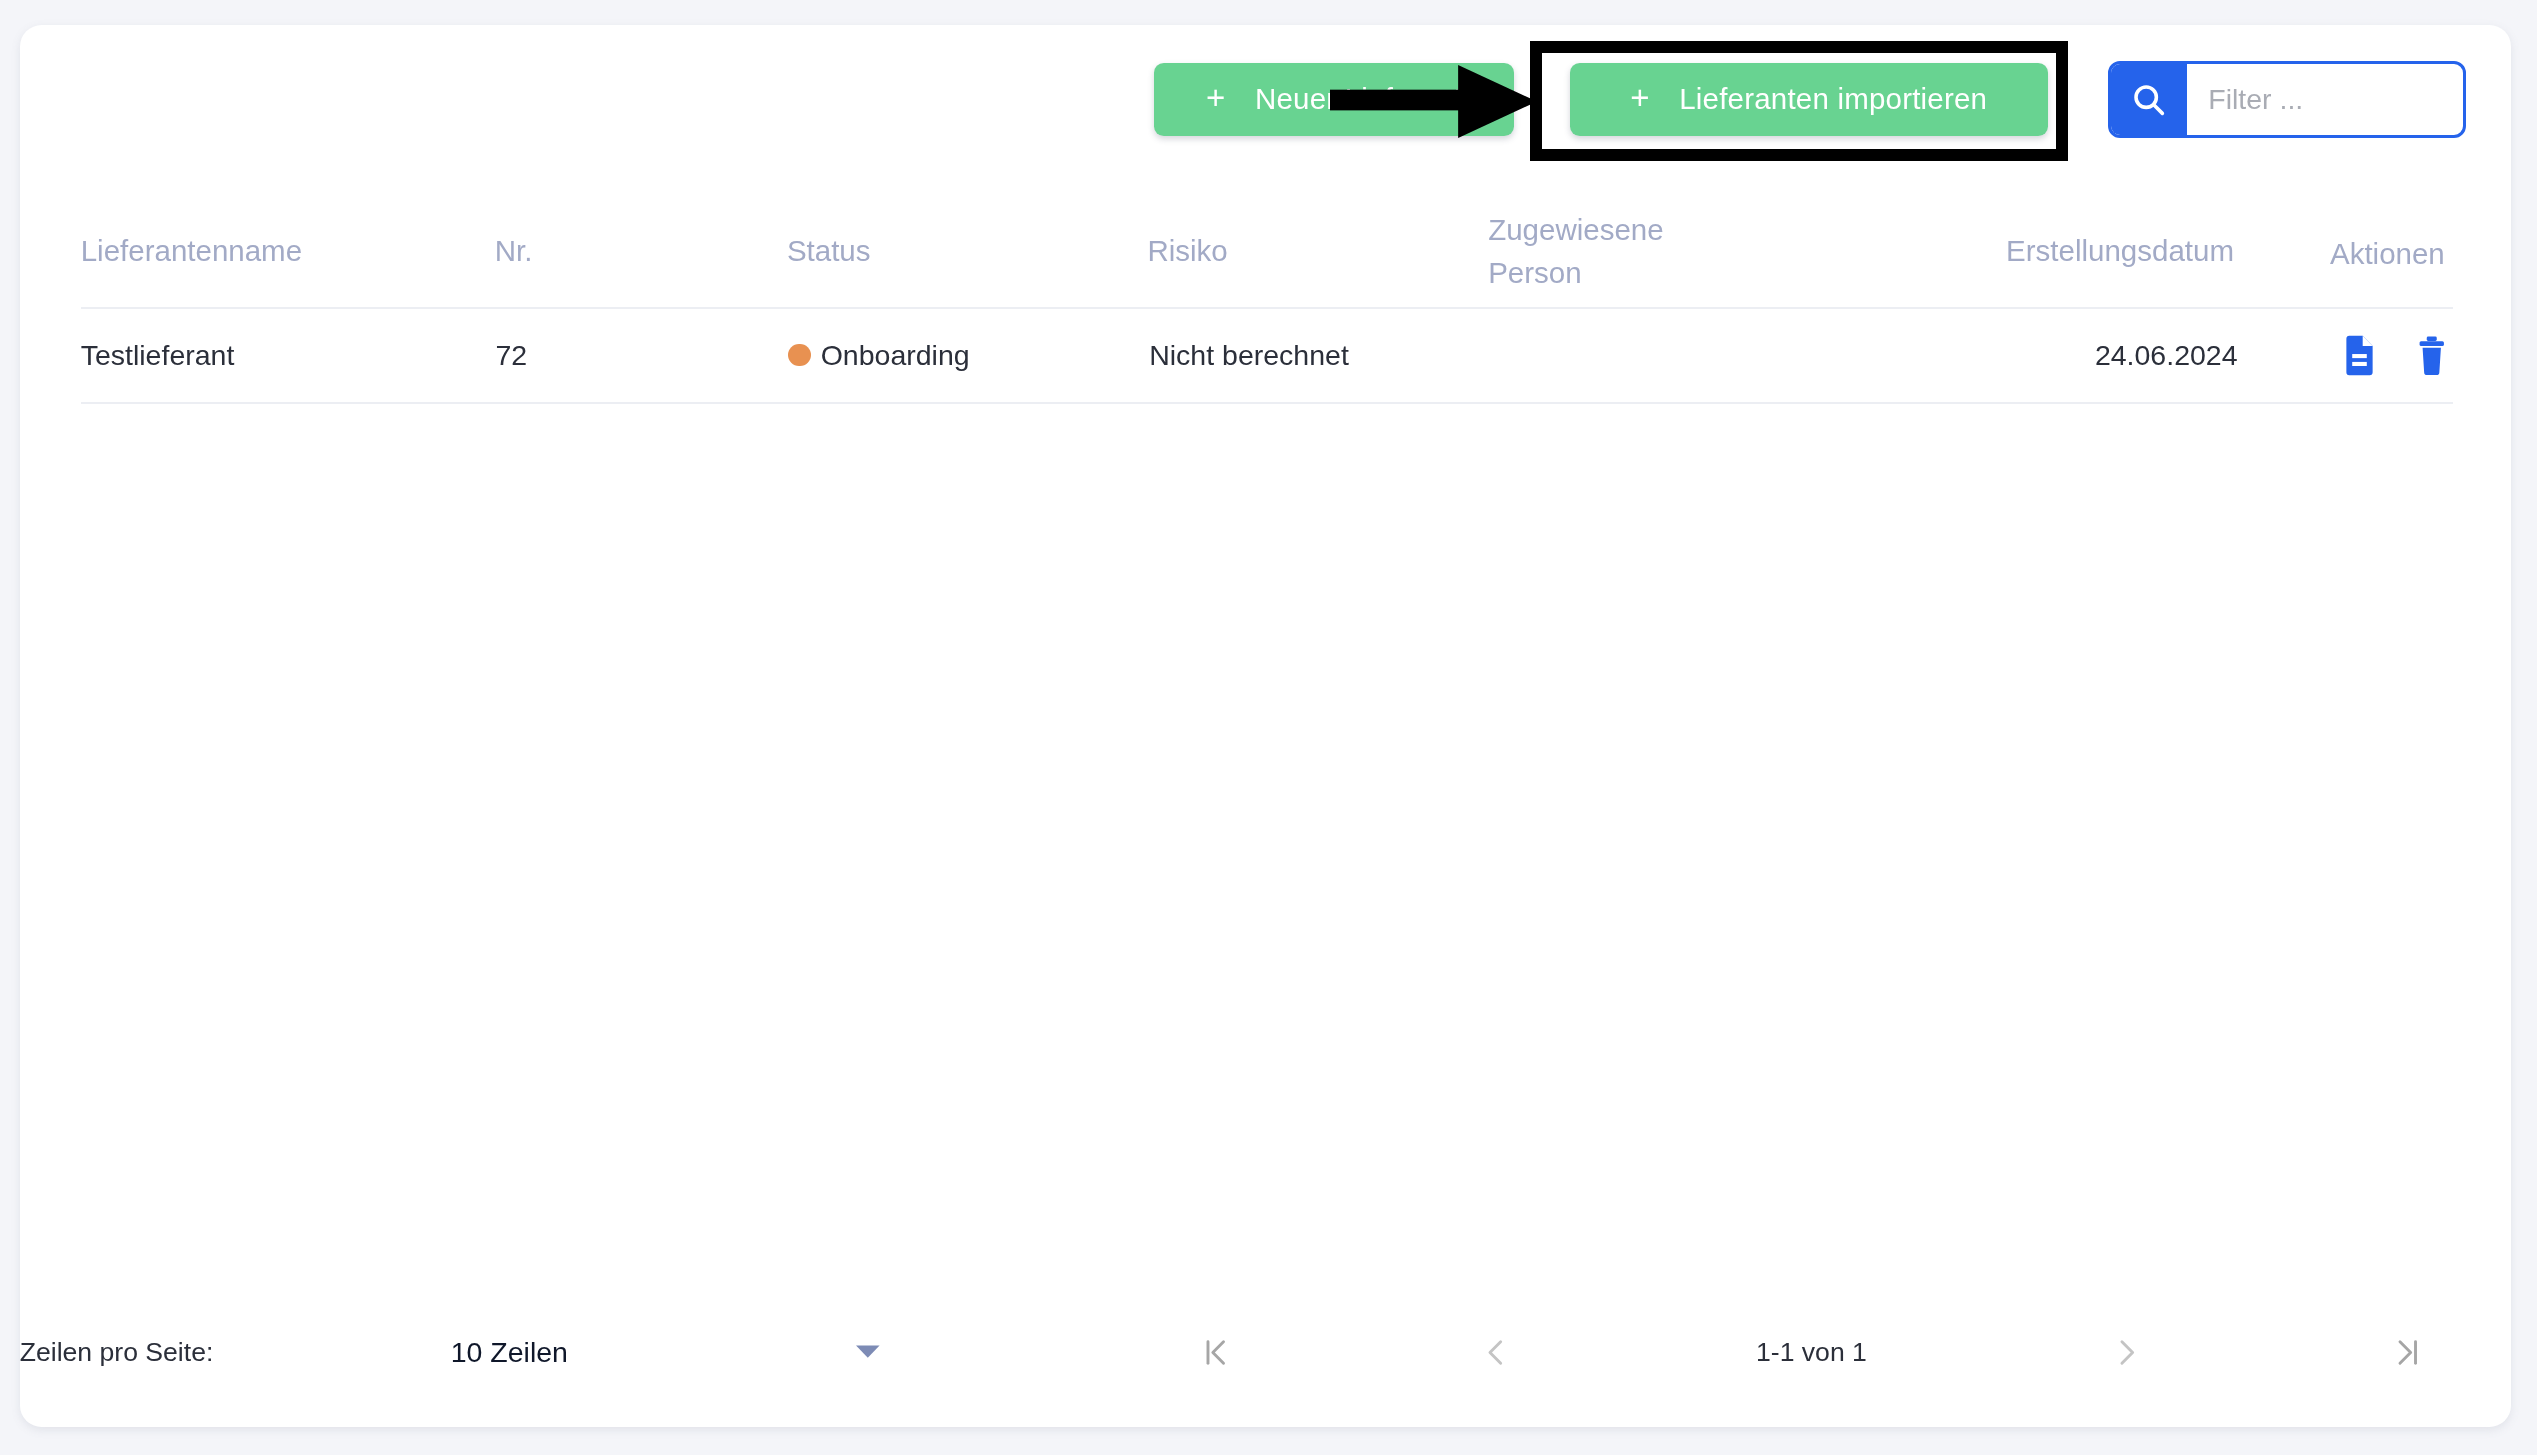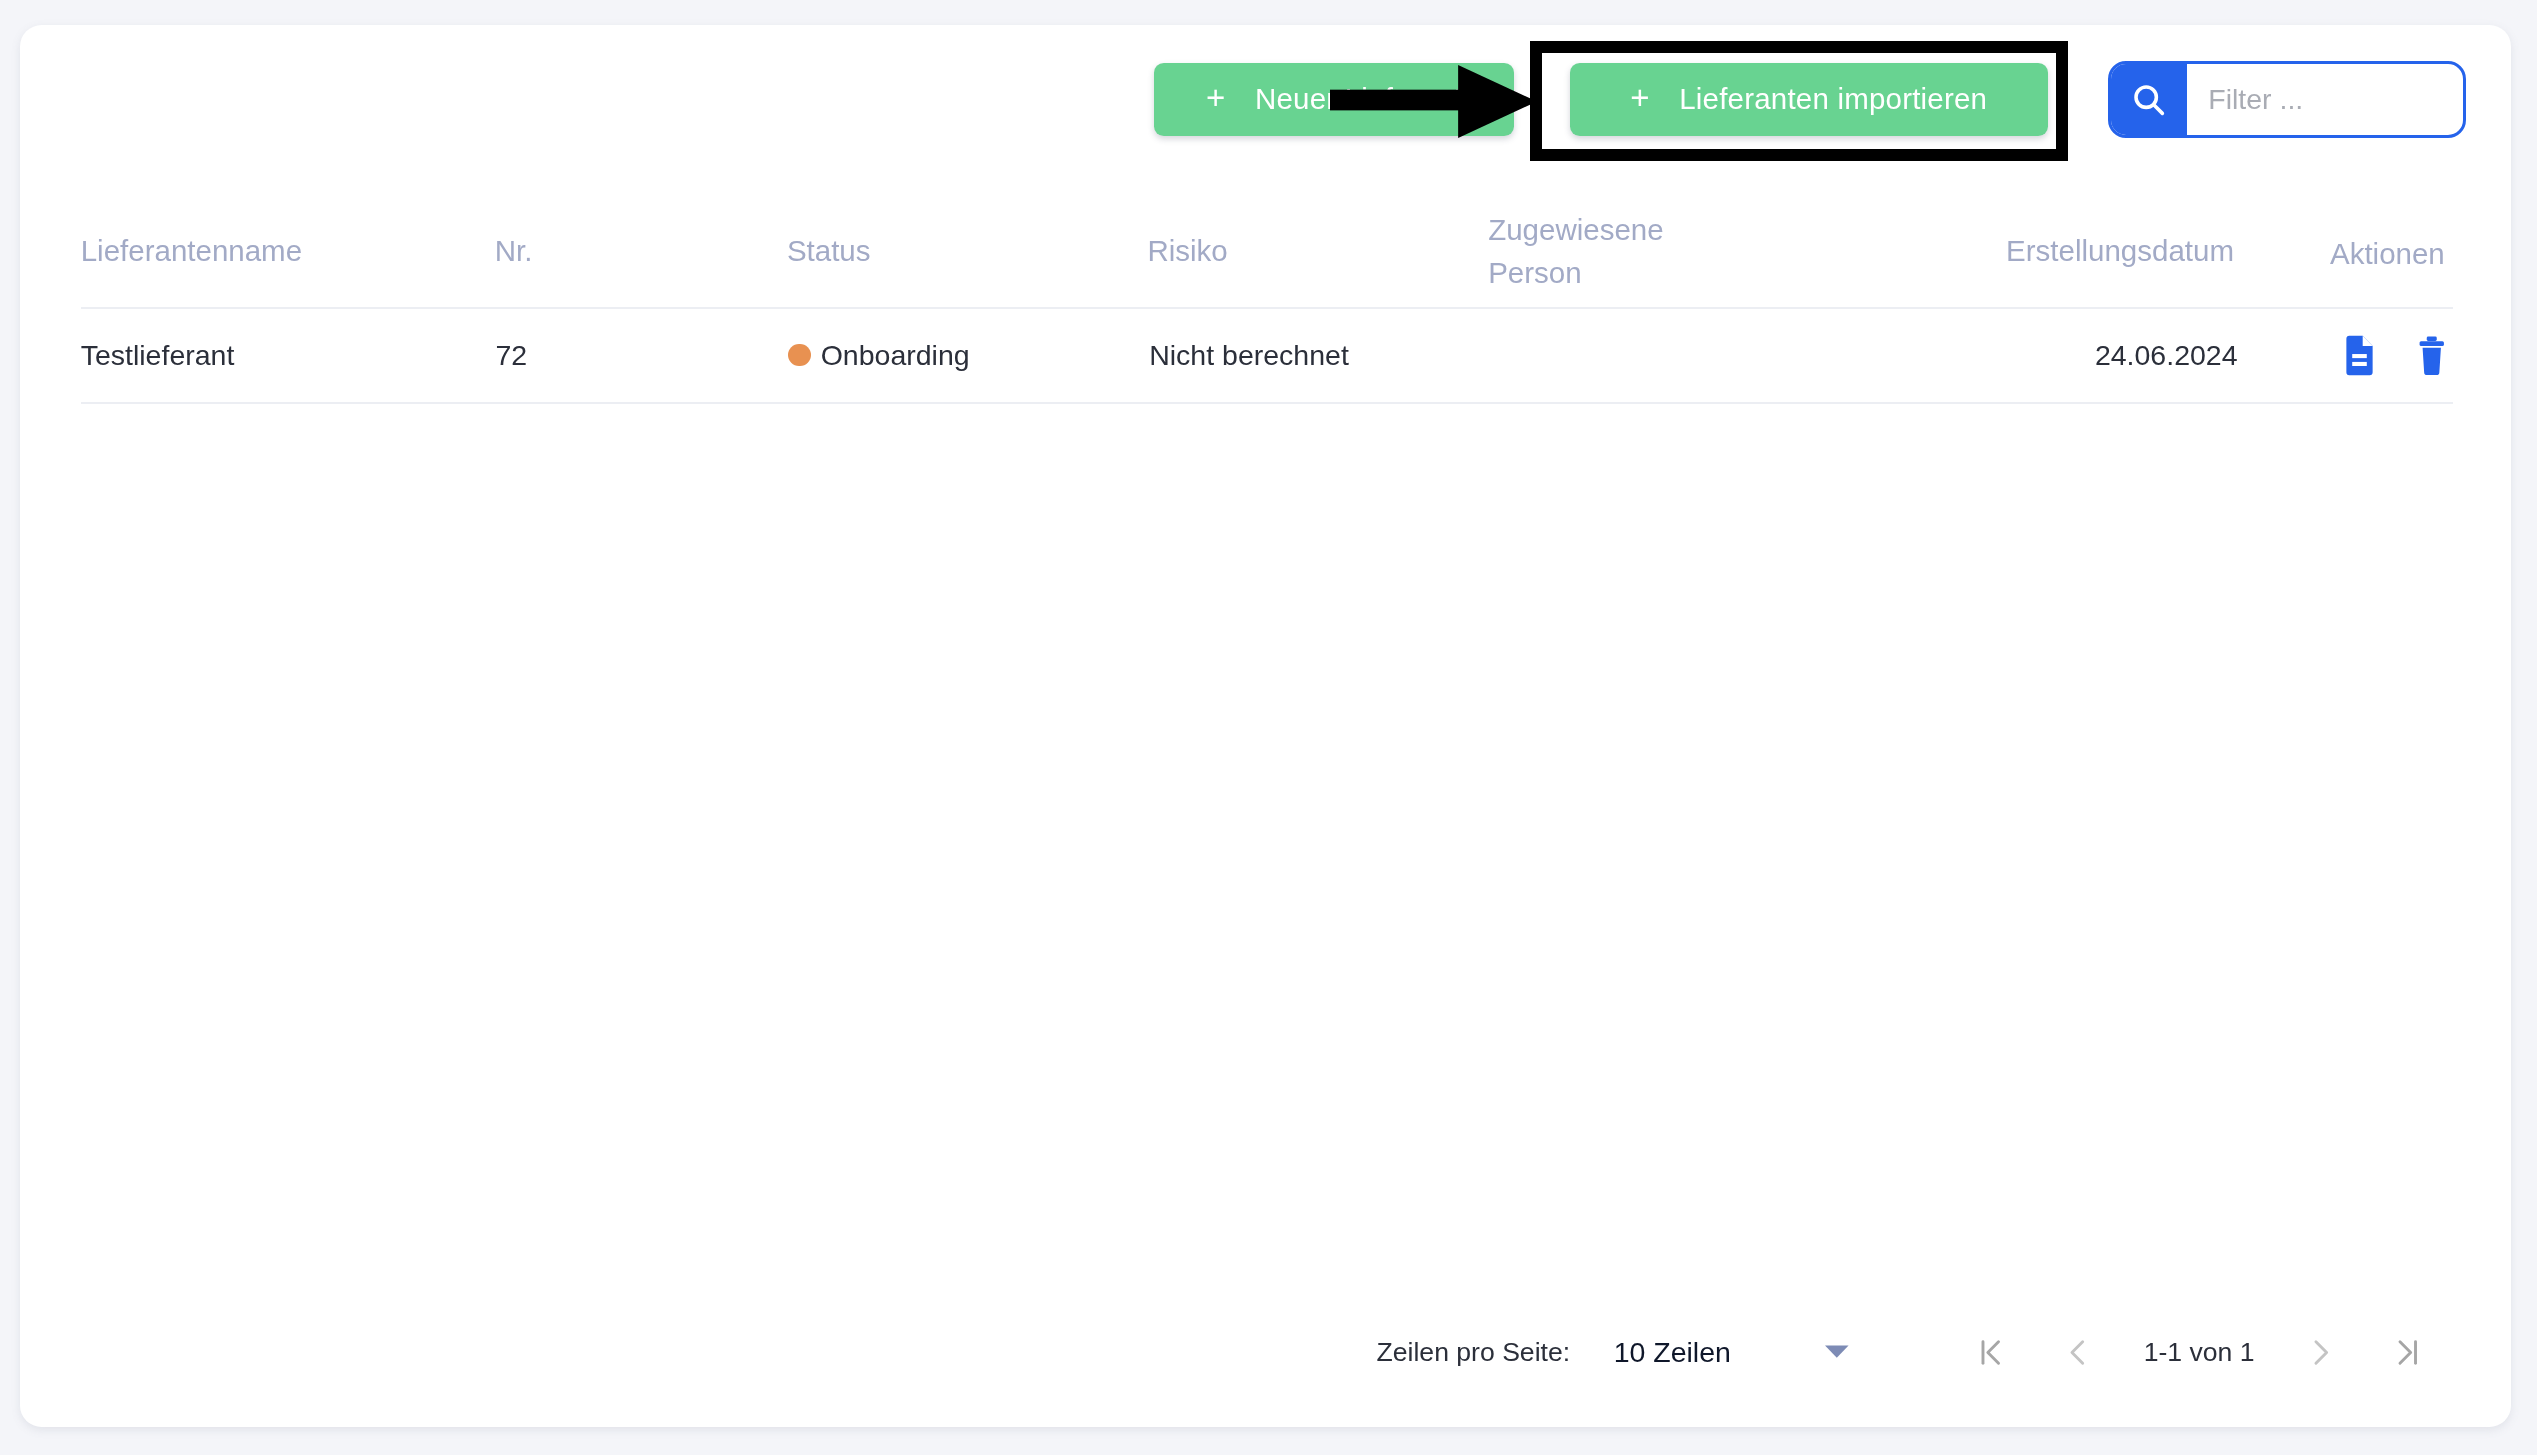--- a/index.html
+++ b/index.html
@@ -75,21 +75,21 @@
   
   .search-wrap {
     position: absolute;
     left: 2088px;
     top: 36px;
     width: 358px;
     height: 77px;
     display: flex;
     align-items: stretch;
     border: 3px solid #2563eb;
-    border-radius: 18px;
+    border-radius: 12px;
     background: #ffffff;
     box-sizing: border-box;
     overflow: hidden;
   }
   .search-icon-box {
     width: 76px;
     background: #2563eb;
     display: flex;
     align-items: center;
     justify-content: center;
@@ -172,21 +172,21 @@
 
   
   .pagination {
     position: absolute;
     left: 0;
     bottom: 45px;
     width: 2491px;
     height: 59px;
     display: flex;
     align-items: center;
-    justify-content: flex-end;
+    justify-content: space-between;
     padding-right: 67px;
     box-sizing: border-box;
     gap: 16px;
   }
   .rows-label {
     font-size: 26.6px;
     color: #2b2f3a;
     margin-right: 27.5px;
   }
   .rows-select {

